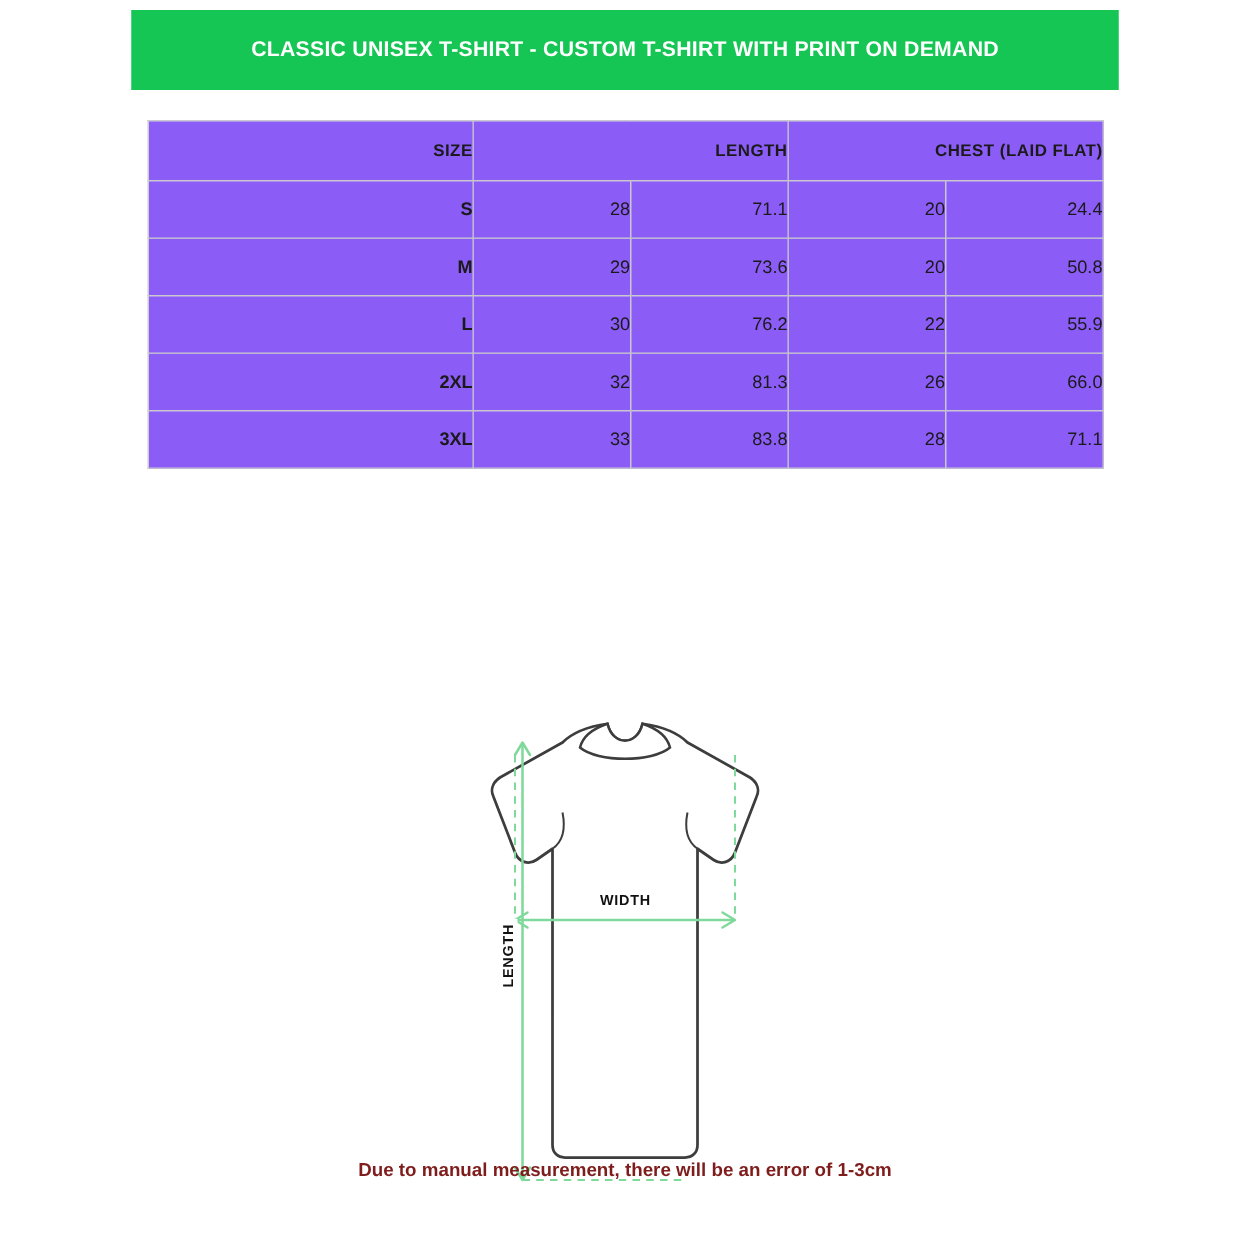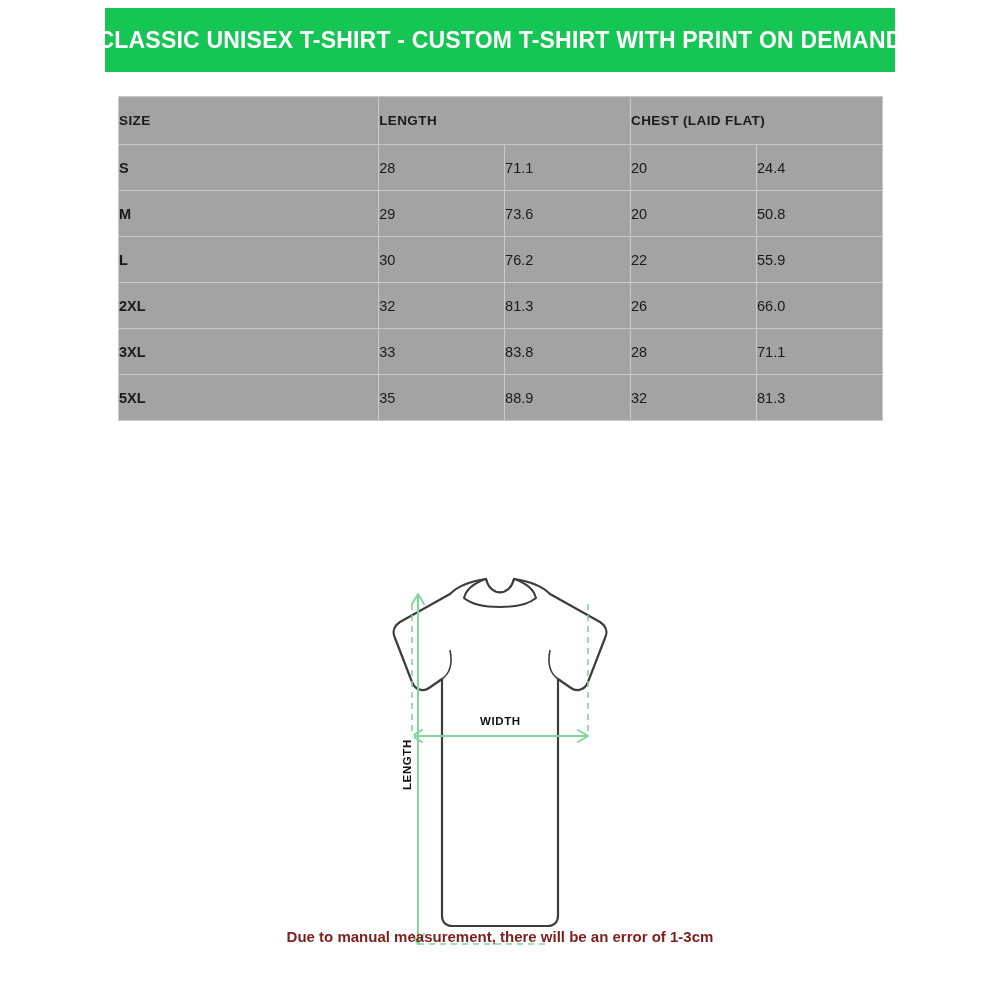--- a/index.html
+++ b/index.html
@@ -23,21 +23,21 @@
     top: 8px;
     width: 790px;
     height: 64px;
     background: #16c654;
     display: flex;
     align-items: center;
     justify-content: center;
   }
   .header-title {
     color: #ffffff;
-    font-size: 23px;
+    font-size: 17px;
     font-weight: bold;
     letter-spacing: 0.2px;
     text-align: center;
     white-space: nowrap;
   }
 
   
   .size-table-wrap {
     position: absolute;
     left: 118px;
@@ -45,25 +45,25 @@
     width: 765px;
   }
   table.size-table {
     border-collapse: collapse;
     width: 765px;
     table-layout: fixed;
   }
   table.size-table th,
   table.size-table td {
     border: 1px solid #c9c9c9;
-    text-align: left;
+    text-align: right;
     font-size: 14.5px;
     height: 45px;
     padding: 0;
-    background: #a3a3a3;
+    background: #8b5cf6;
   }
   table.size-table th {
     font-weight: bold;
     font-size: 13.5px;
     letter-spacing: 0.4px;
     height: 47px;
   }
   table.size-table td.size-cell {
     font-weight: bold;
     font-size: 14.5px;
@@ -156,27 +156,20 @@
         <td>81.3</td>
         <td>26</td>
         <td>66.0</td>
       </tr>
       <tr>
         <td class="size-cell">3XL</td>
         <td>33</td>
         <td>83.8</td>
         <td>28</td>
         <td>71.1</td>
-      </tr>
-      <tr>
-        <td class="size-cell">5XL</td>
-        <td>35</td>
-        <td>88.9</td>
-        <td>32</td>
-        <td>81.3</td>
       </tr>
     </tbody>
   </table>
 </div>
 
 <div class="diagram">
   <svg width="400" height="390" viewBox="0 0 400 390">
 
     <path d="M150 30
              C 158 22, 172 17, 186 15

